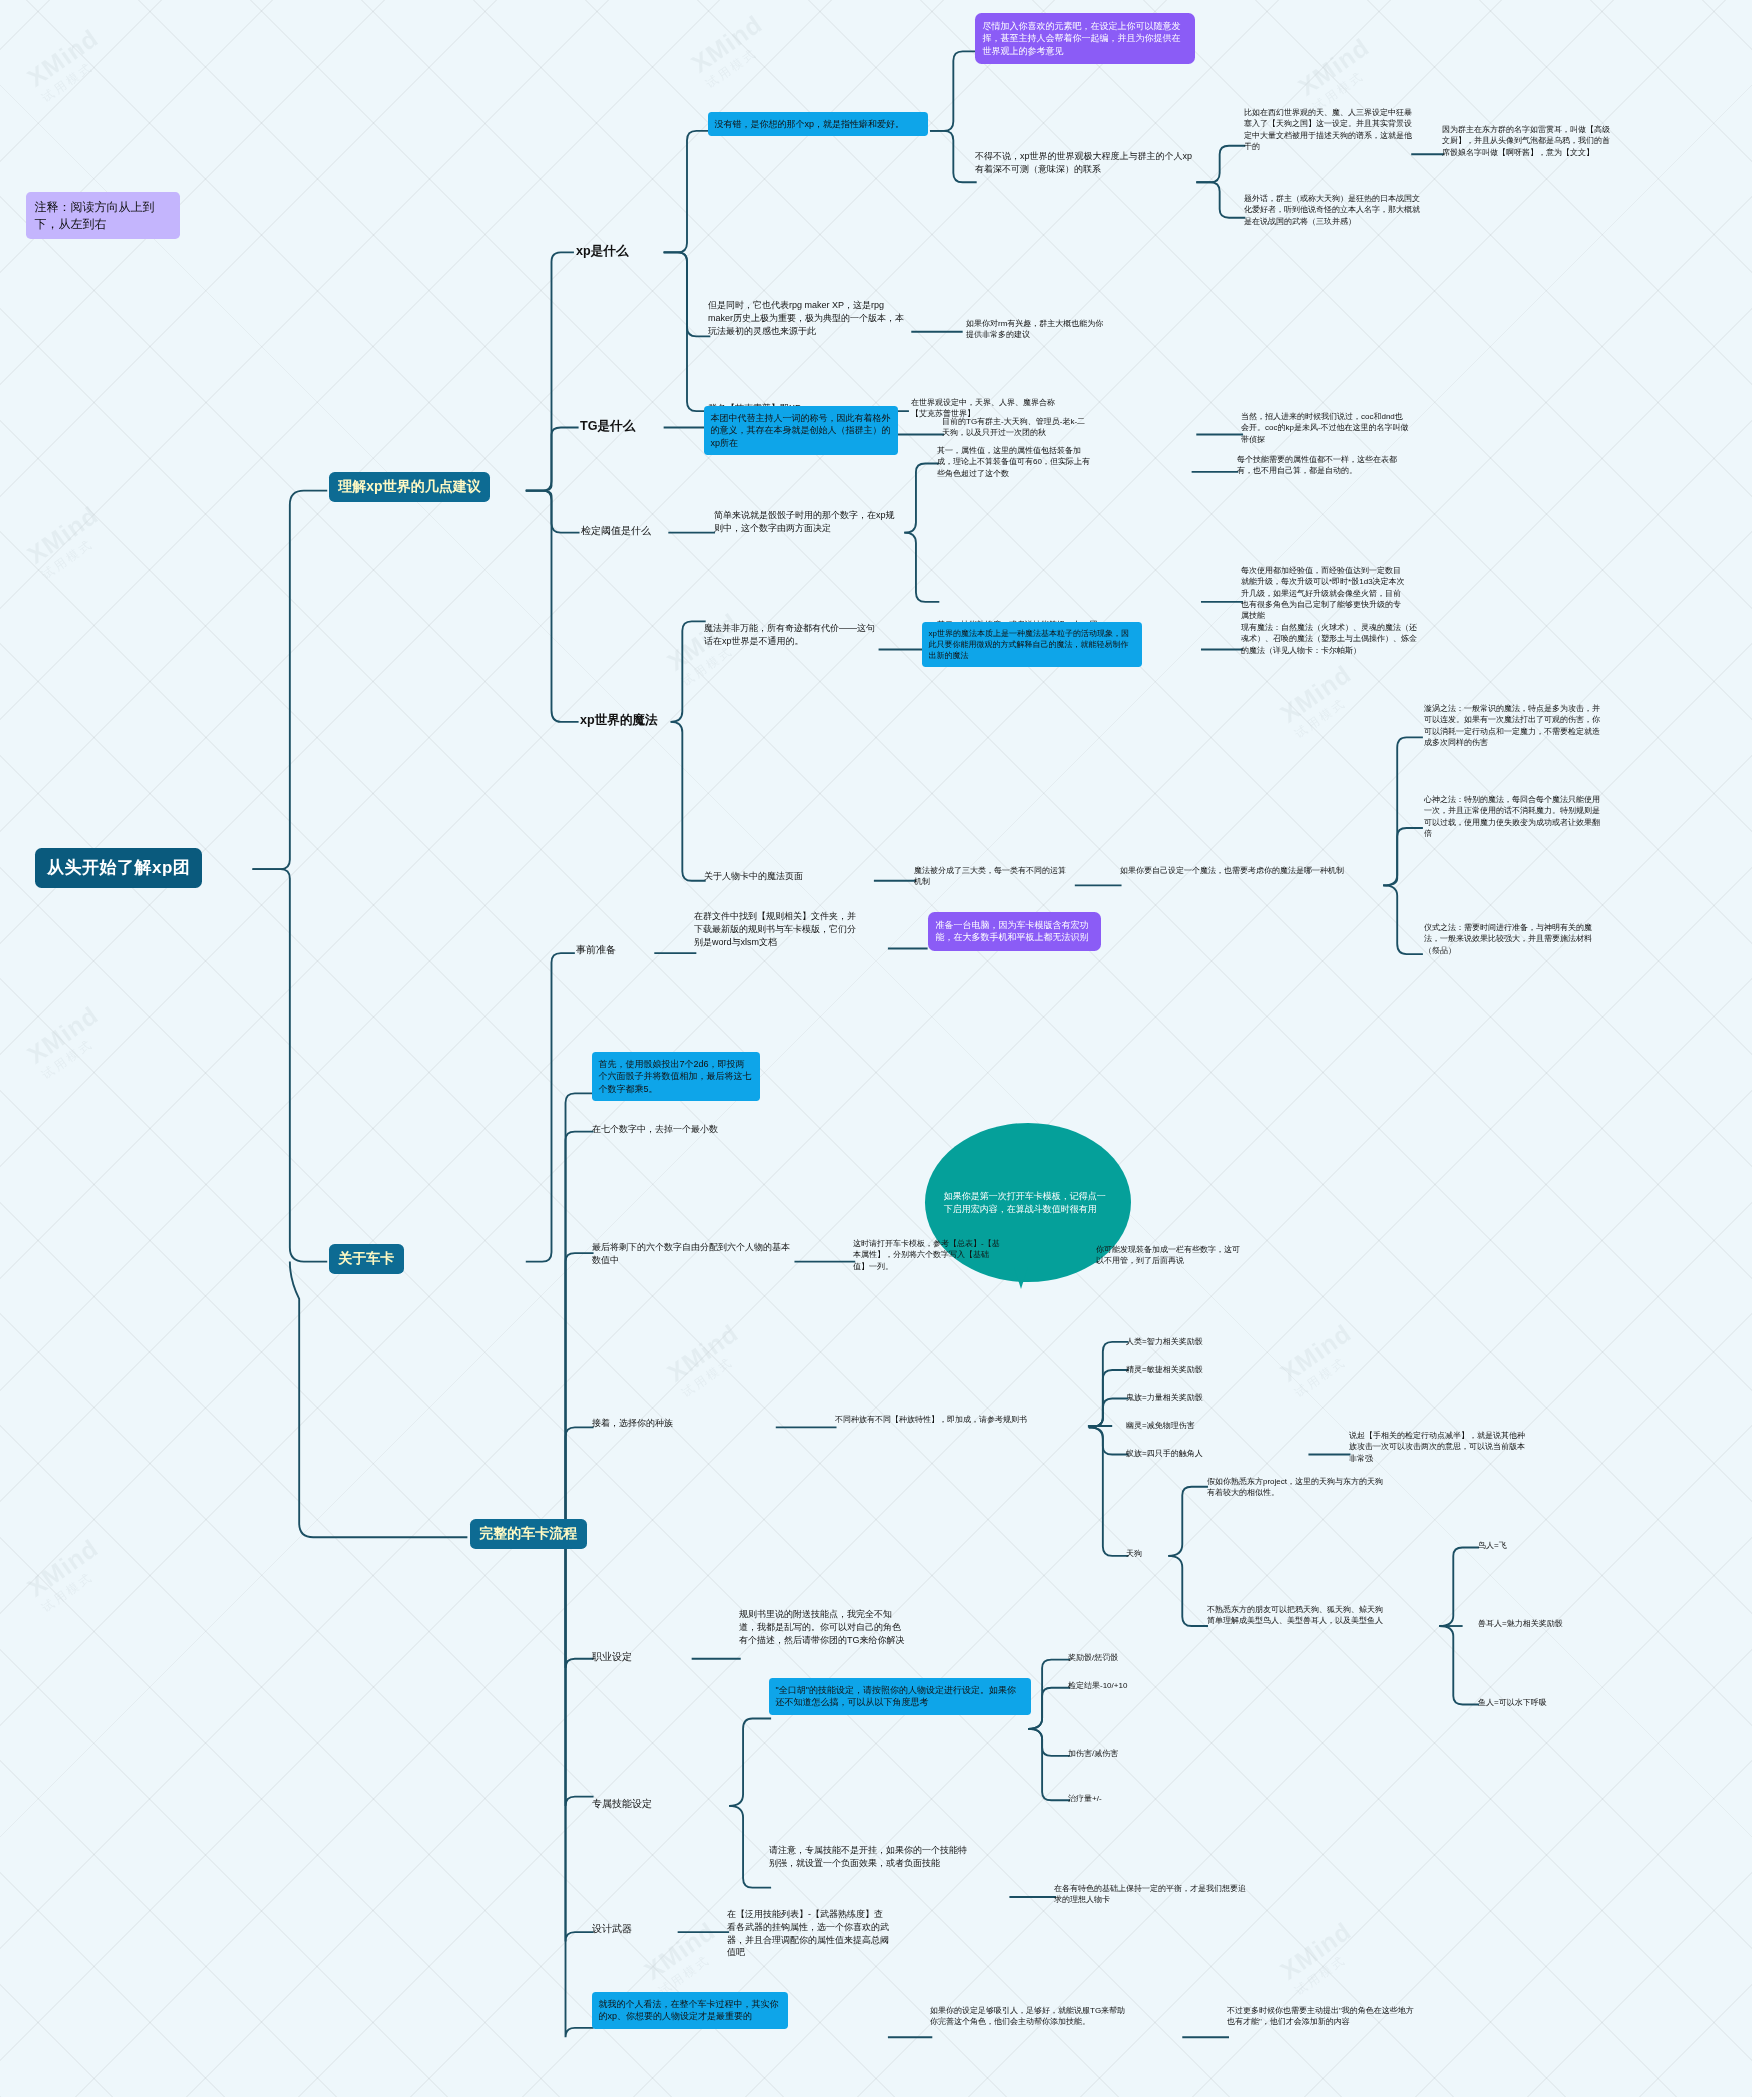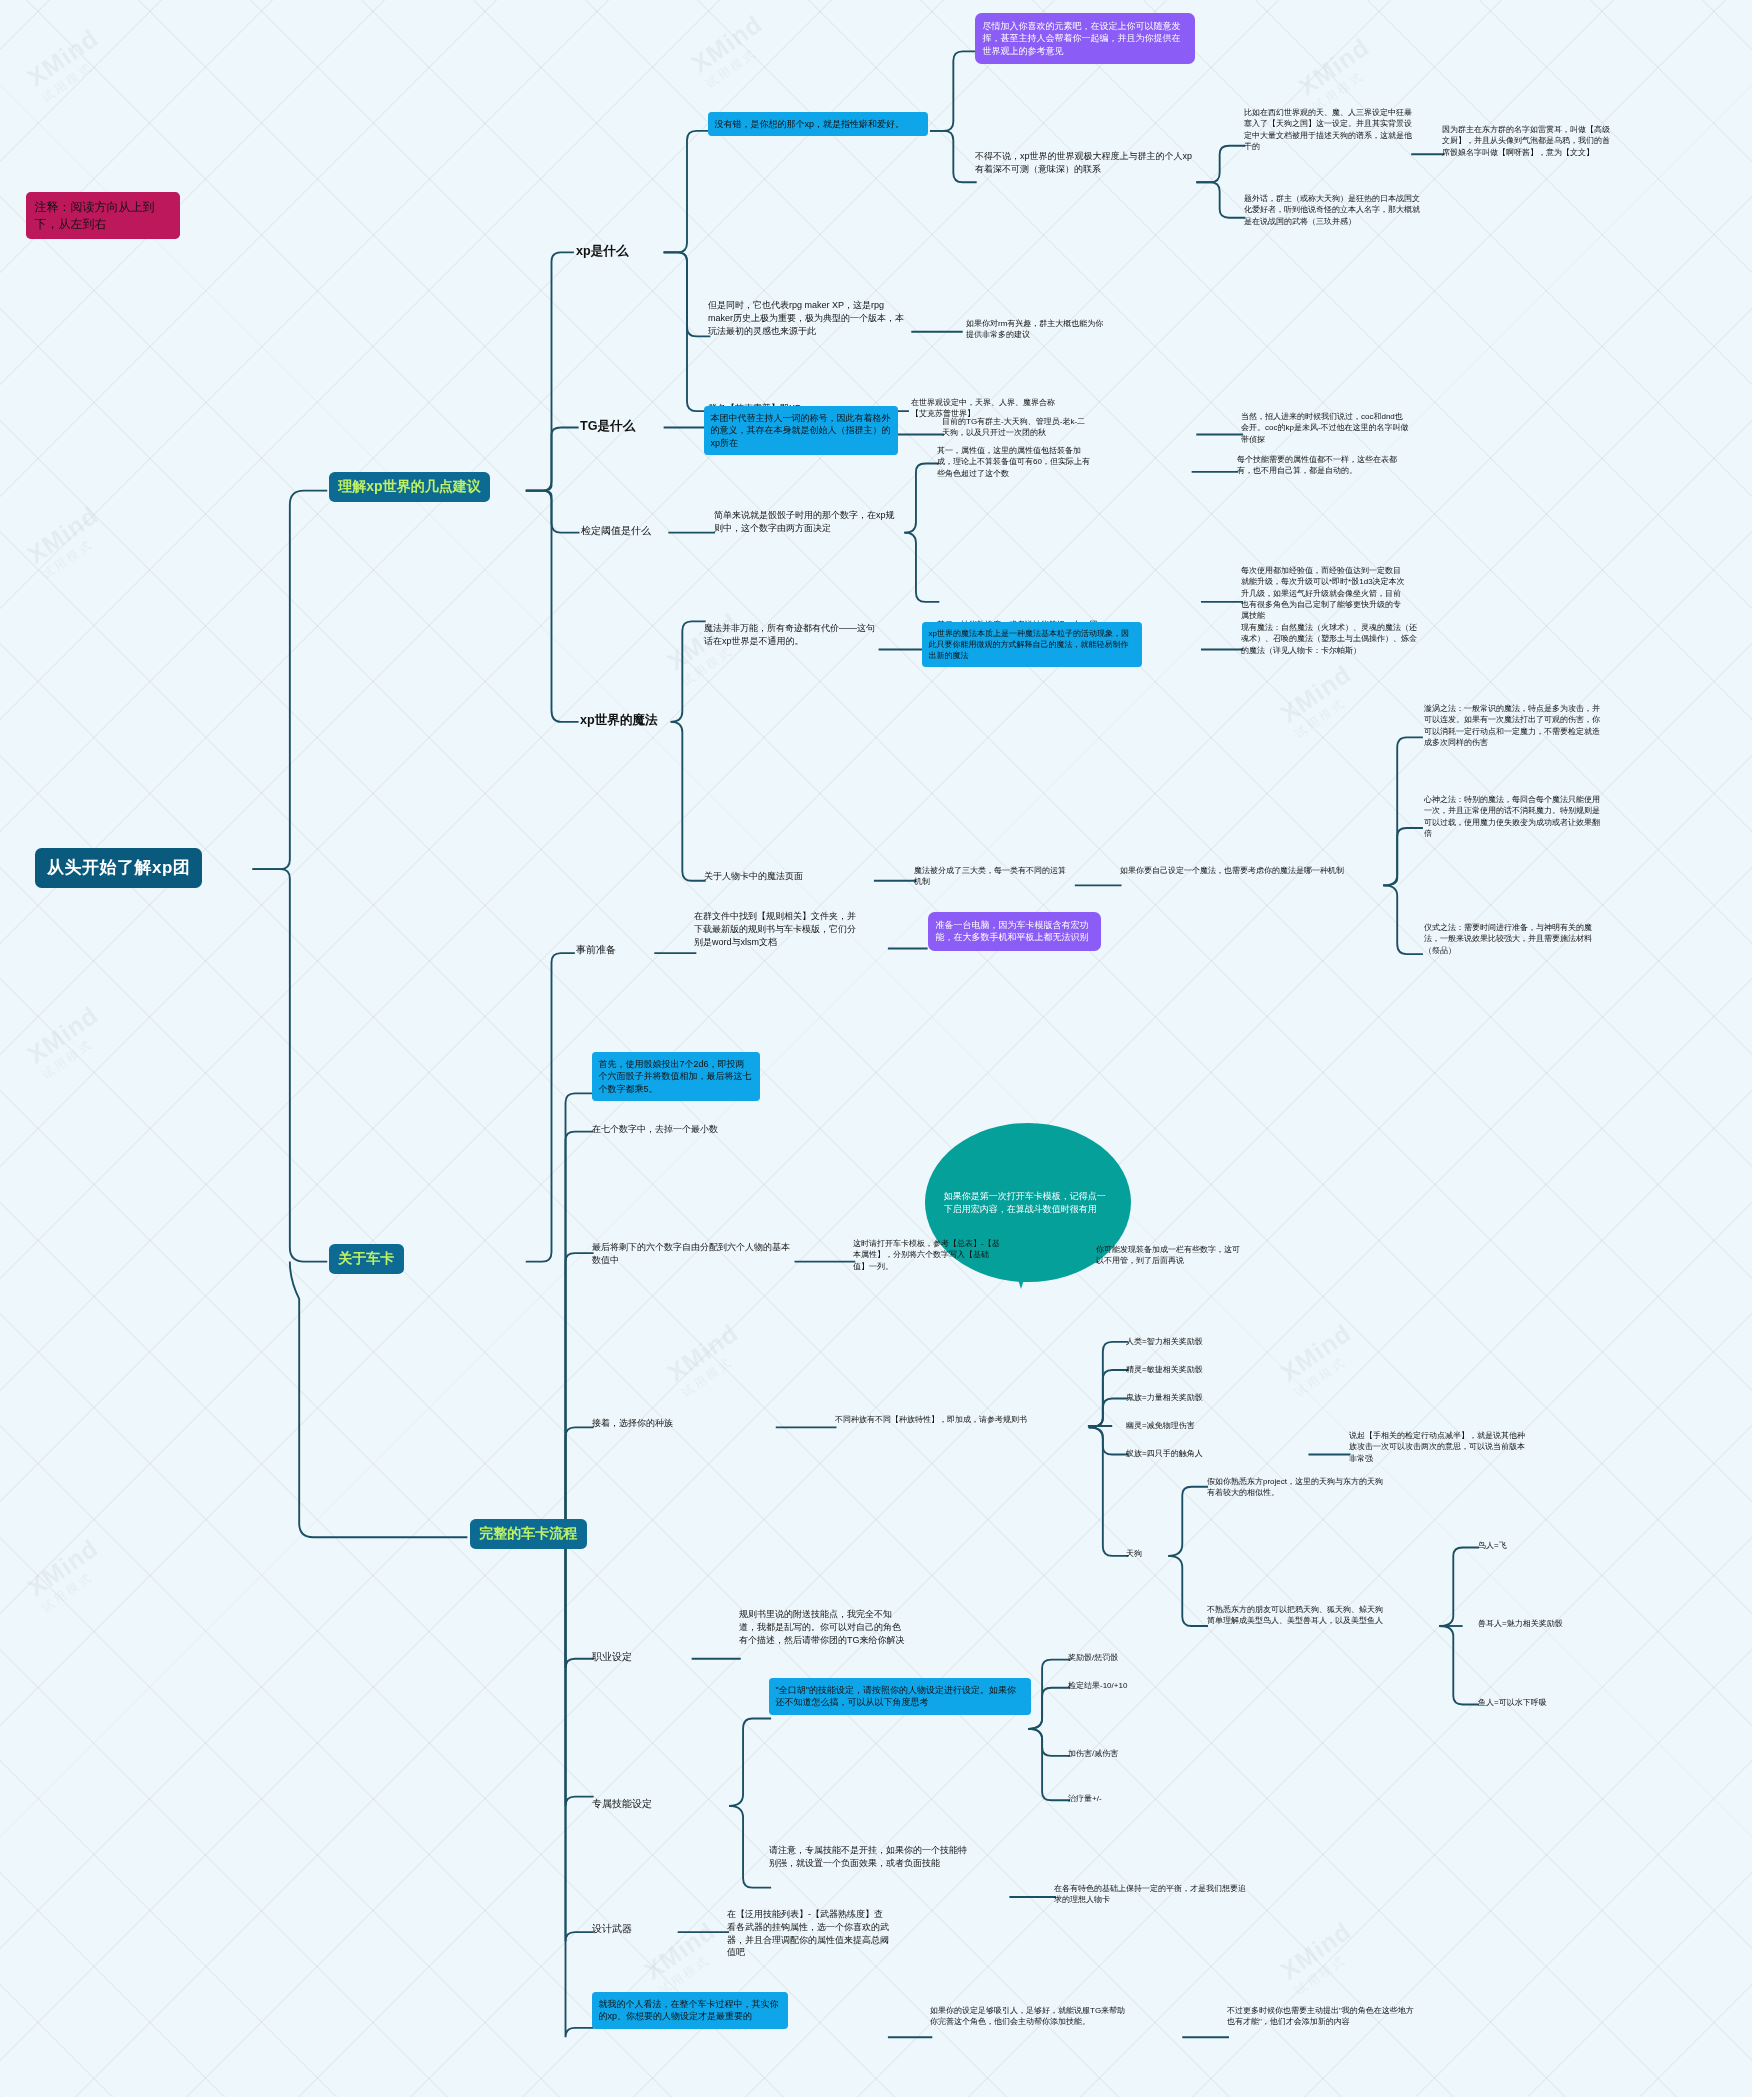--- a/index.html
+++ b/index.html
@@ -37,21 +37,21 @@
     word-break:break-word;
   }
   
   .root{
     background:#0a5a7d;color:#fff;border-radius:6.5px;
     font-size:17px;font-weight:bold;
     padding:8.4px 12px;letter-spacing:0.5px;
   }
   
   .main{
-    background:#0d6b93;color:#bef264;border-radius:5.6px;
+    background:#0d6b93;color:#fef9c3;border-radius:5.6px;
     font-size:14px;font-weight:bold;
     padding:6px 9.3px;
   }
   
   .plain{ font-size:12.6px; font-weight:bold; }
   .plain-reg{ font-size:10px; font-weight:normal; }
   .small{ font-size:9px; }
   .tiny{ font-size:8px; }
   
   .hl-blue{ background:#0ea5e9; border-radius:3.7px; padding:5.6px 6.5px; }
@@ -60,21 +60,21 @@
     background:#05a09a;color:#fff;border-radius:50%;
     display:flex;align-items:center;justify-content:center;
     text-align:left;font-size:9px;padding:18.7px;
   }
   .bubble-tail{
     position:absolute;width:0;height:0;
     border-left:7.5px solid transparent;border-right:7.5px solid transparent;
     border-top:22.4px solid #05a09a;
   }
   .note{
-    background:#be185d;border-radius:4.7px;padding:6.5px 8.4px;font-size:12px;
+    background:#c4b5fd;border-radius:4.7px;padding:6.5px 8.4px;font-size:12px;
   }
 </style>
 </head>
 <body>
 
 <div id="bg-hatch"></div>
 
 <div id="wm-layer">
   <div class="wm" style="left:28px;top:42px;">XMind<span class="sub">试用模式</span></div>
   <div class="wm" style="left:692px;top:28px;">XMind<span class="sub">试用模式</span></div>

